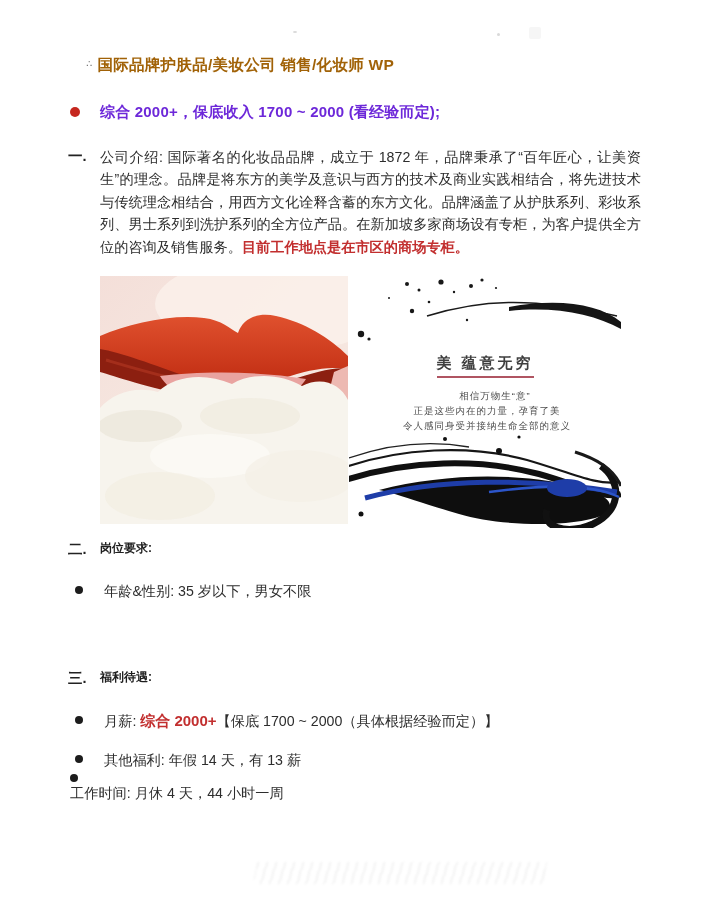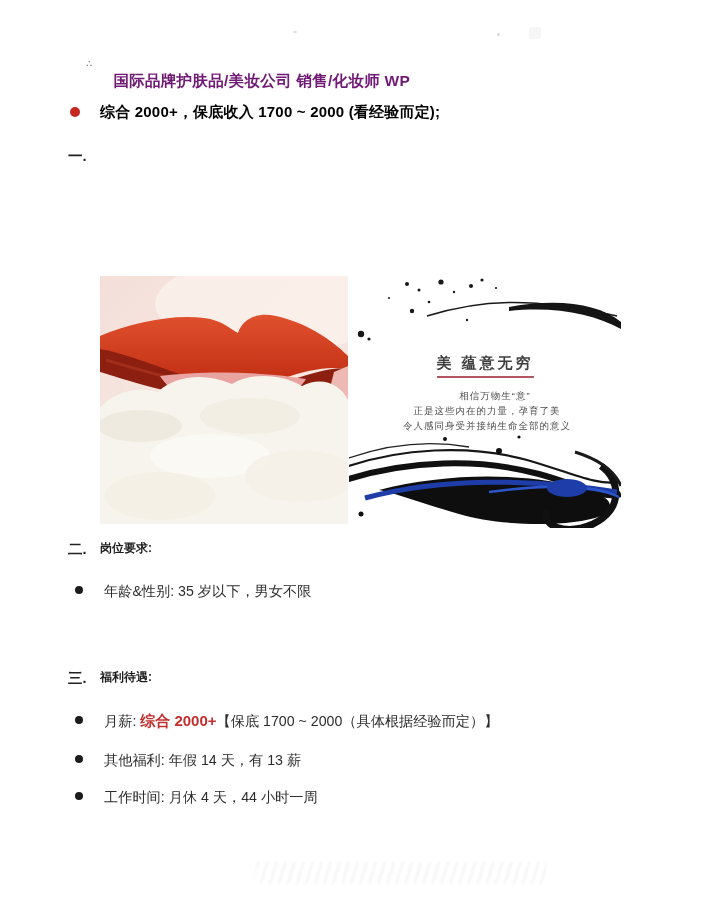--- a/index.html
+++ b/index.html
@@ -9,27 +9,27 @@
     margin:0 auto;
     background:#ffffff;
     font-family:"Liberation Sans","DejaVu Sans",sans-serif;
     color:#2d2d2d;
     overflow:hidden;
   }
   .abs{position:absolute;}
   
   .title-row{left:86px;top:55px;display:flex;align-items:flex-start;}
   .title-mark{font-size:10px;color:#666;margin:3px 6px 0 0;letter-spacing:-1px;}
-  .doc-title{margin:16px;font-size:15.5px;font-weight:700;color:#701a75;letter-spacing:.3px;}
+  .doc-title{margin:0;font-size:15.5px;font-weight:700;color:#a16207;letter-spacing:.3px;}
   
   .highlight-row{left:70px;top:103px;display:flex;align-items:flex-start;}
   .dot{border-radius:50%;flex:0 0 auto;}
   .dot.red{width:10px;height:10px;background:#c5271f;margin:4px 20px 0 0;}
   .dot.black{width:8px;height:8px;background:#1c1c1c;margin:6px 21px 0 0;}
-  .highlight-text{font-size:15px;font-weight:700;color:#000000;letter-spacing:.2px;}
+  .highlight-text{font-size:15px;font-weight:700;color:#6d28d9;letter-spacing:.2px;}
   
   .sec-num{position:absolute;left:68px;font-size:14.5px;font-weight:700;color:#222;}
   .sec-title{position:absolute;left:100px;font-size:12px;font-weight:700;color:#1e1e1e;}
   .para{position:absolute;left:100px;width:541px;font-size:14.2px;line-height:22.4px;text-align:justify;color:#2d2d2d;margin:0;}
   .red-bold{color:#c22f2f;font-weight:700;}
   .bold{font-weight:700;color:#1e1e1e;}
   
   .item-row{position:absolute;left:70px;display:flex;align-items:flex-start;width:580px;justify-content:center;}
   .item-text{font-size:14.2px;line-height:24.5px;color:#2d2d2d;width:541px;margin:0;text-align:justify;}
   .item-text.nowrapline{text-align:left;}
@@ -54,20 +54,21 @@
     <span class="title-mark">∴</span>
     <h1 class="doc-title">国际品牌护肤品/美妆公司 销售/化妆师 WP</h1>
   </div>
 
   <div class="abs highlight-row">
     <span class="dot red"></span>
     <span class="highlight-text">综合 2000+，保底收入 1700 ~ 2000 (看经验而定);</span>
   </div>
 
   <span class="sec-num" style="top:147px;">一.</span>
+  <p class="para" style="top:146px;"><span>公司介绍: 国际著名的化妆品品牌，成立于 1872 年，品牌秉承了“百年匠心，让美资生”的理念。品牌是将东方的美学及意识与西方的技术及商业实践相结合，将先进技术与传统理念相结合，用西方文化诠释含蓄的东方文化。品牌涵盖了从护肤系列、彩妆系列、男士系列到洗护系列的全方位产品。在新加坡多家商场设有专柜，为客户提供全方位的咨询及销售服务。</span><span class="red-bold">目前工作地点是在市区的商场专柜。</span></p>
 
   <div class="img-frame" style="left:100px;top:276px;width:248px;height:248px;">
     <svg width="248" height="248" viewBox="0 0 248 248">
       <defs>
         <linearGradient id="skin" x1="0" y1="0" x2="1" y2="1">
           <stop offset="0" stop-color="#f4dfd9"></stop>
             <stop offset=".55" stop-color="#f7e9e2"></stop>
             <stop offset="1" stop-color="#f1d8d2"></stop>
         </linearGradient>
         <linearGradient id="lip" x1="0" y1="0" x2="0" y2="1">
@@ -153,20 +154,20 @@
   <div class="item-row" style="top:710px;">
     <span class="dot black"></span>
     <p class="item-text nowrapline" style="line-height:22px;"><span>月薪: </span><span class="red-bold" style="font-size:15px;">综合 2000+</span><span>【保底 1700 ~ 2000（具体根据经验而定）】</span></p>
   </div>
 
   <div class="item-row" style="top:749px;">
     <span class="dot black"></span>
     <p class="item-text nowrapline" style="line-height:22px;">其他福利: 年假 14 天，有 13 薪</p>
   </div>
 
-  <div class="item-row" style="top:786px;">
+  <div class="item-row" style="top:768px;flex-direction:column;">
     <span class="dot black"></span>
     <p class="item-text nowrapline" style="line-height:22px;">工作时间: 月休 4 天，44 小时一周</p>
   </div>
 
   <div class="ghost"></div>
 
 </div>
 
 </body></html>

